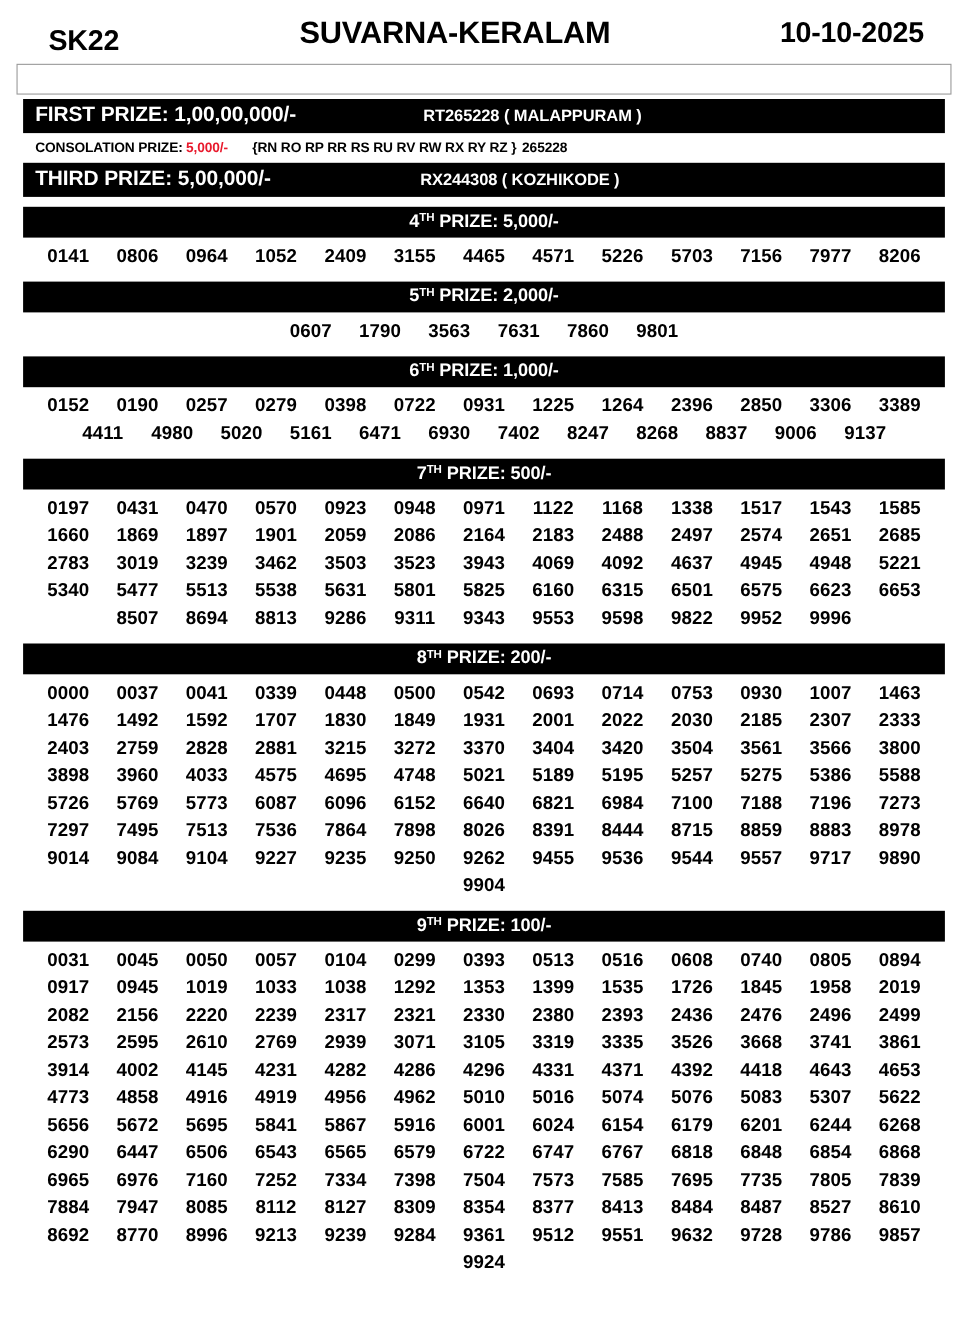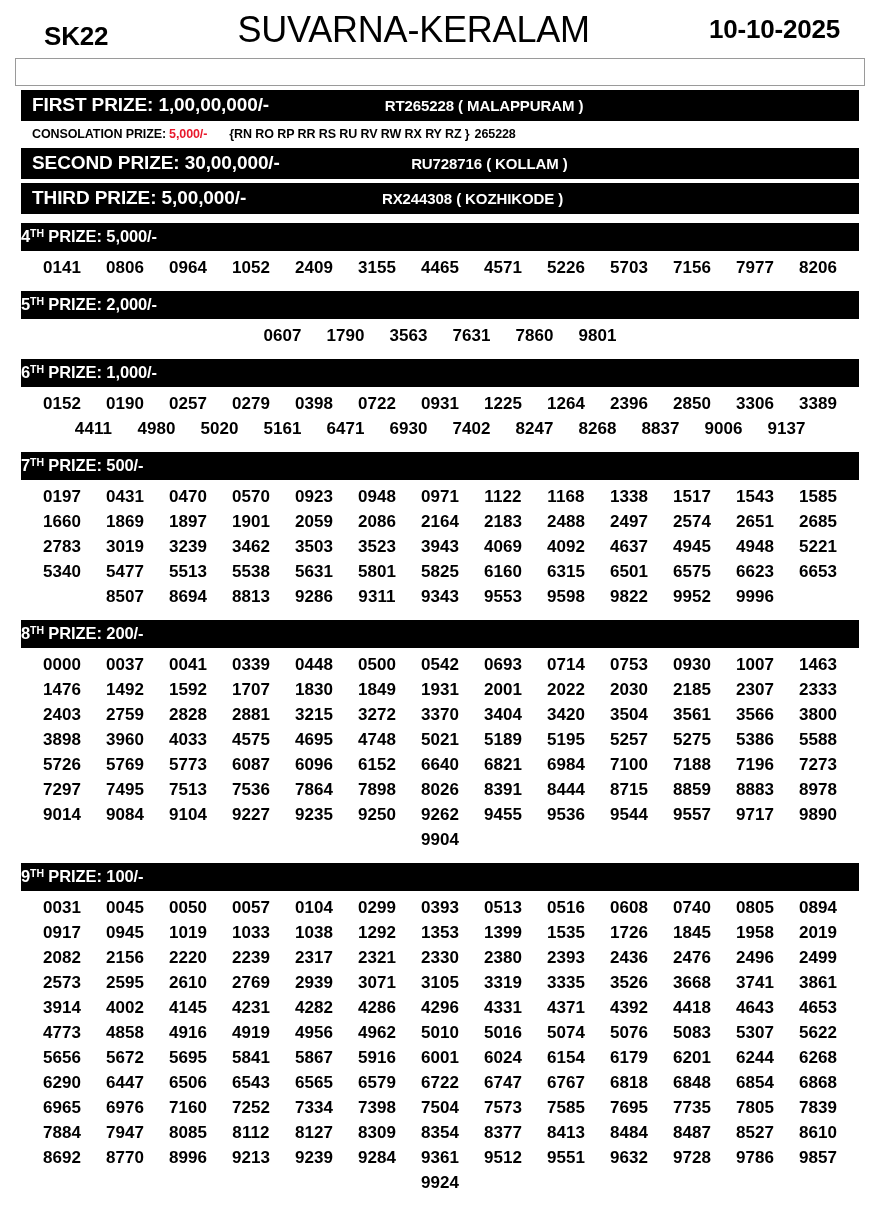--- a/index.html
+++ b/index.html
@@ -33,22 +33,22 @@
   .masthead-left,
   .masthead-right {
     font-size: 26px;
     font-weight: bold;
     letter-spacing: -0.2px;
     white-space: nowrap;
   }
   .masthead-left { margin-left: 20px; margin-top: 14px; }
   .masthead-right { margin-right: 16px; }
   .masthead-center {
-    font-size: 36px;
-    font-weight: normal;
+    font-size: 28px;
+    font-weight: bold;
     letter-spacing: -0.2px;
     white-space: nowrap;
     flex: 0 0 auto;
     margin-left: 10px;
   }
 
   .notice-box {
     height: 28px;
     border: 1px solid #9a9a9a;
     box-sizing: border-box;
@@ -115,21 +115,21 @@
     margin-left: 5px;
     letter-spacing: -0.1px;
   }
 
   
   .section-bar {
     background: #000000;
     color: #ffffff;
     margin: 0 7px 0 7px;
     padding: 4px 0 5px 0;
-    text-align: left;
+    text-align: center;
     font-size: 16.5px;
     font-weight: bold;
     letter-spacing: -0.1px;
     box-sizing: border-box;
   }
   .section-bar sup {
     font-size: 10.5px;
     vertical-align: 5px;
     line-height: 0;
   }
@@ -174,24 +174,20 @@
     <span class="pb-ticket">RT265228 ( MALAPPURAM )</span>
   </div>
 
   <div class="consolation">
     <span class="cons-label">CONSOLATION PRIZE:</span>
     <span class="cons-amount">5,000/-</span>
     <span class="cons-series">{RN RO RP RR RS RU RV RW RX RY RZ }</span>
     <span class="cons-number">265228</span>
   </div>
 
-  <div class="prize-bar">
-    <span class="pb-label">SECOND PRIZE: 30,00,000/-</span>
-    <span class="pb-ticket">RU728716 ( KOLLAM )</span>
-  </div>
 
   <div class="prize-bar">
     <span class="pb-label">THIRD PRIZE: 5,00,000/-</span>
     <span class="pb-ticket">RX244308 ( KOZHIKODE )</span>
   </div>
 
   <div id="sections-host">
       <div class="section-gap-sm"></div>
       <div class="section-bar"><span>4</span><sup>TH</sup><span> PRIZE: </span><span>5,000/-</span></div>
       <div class="num-grid">

